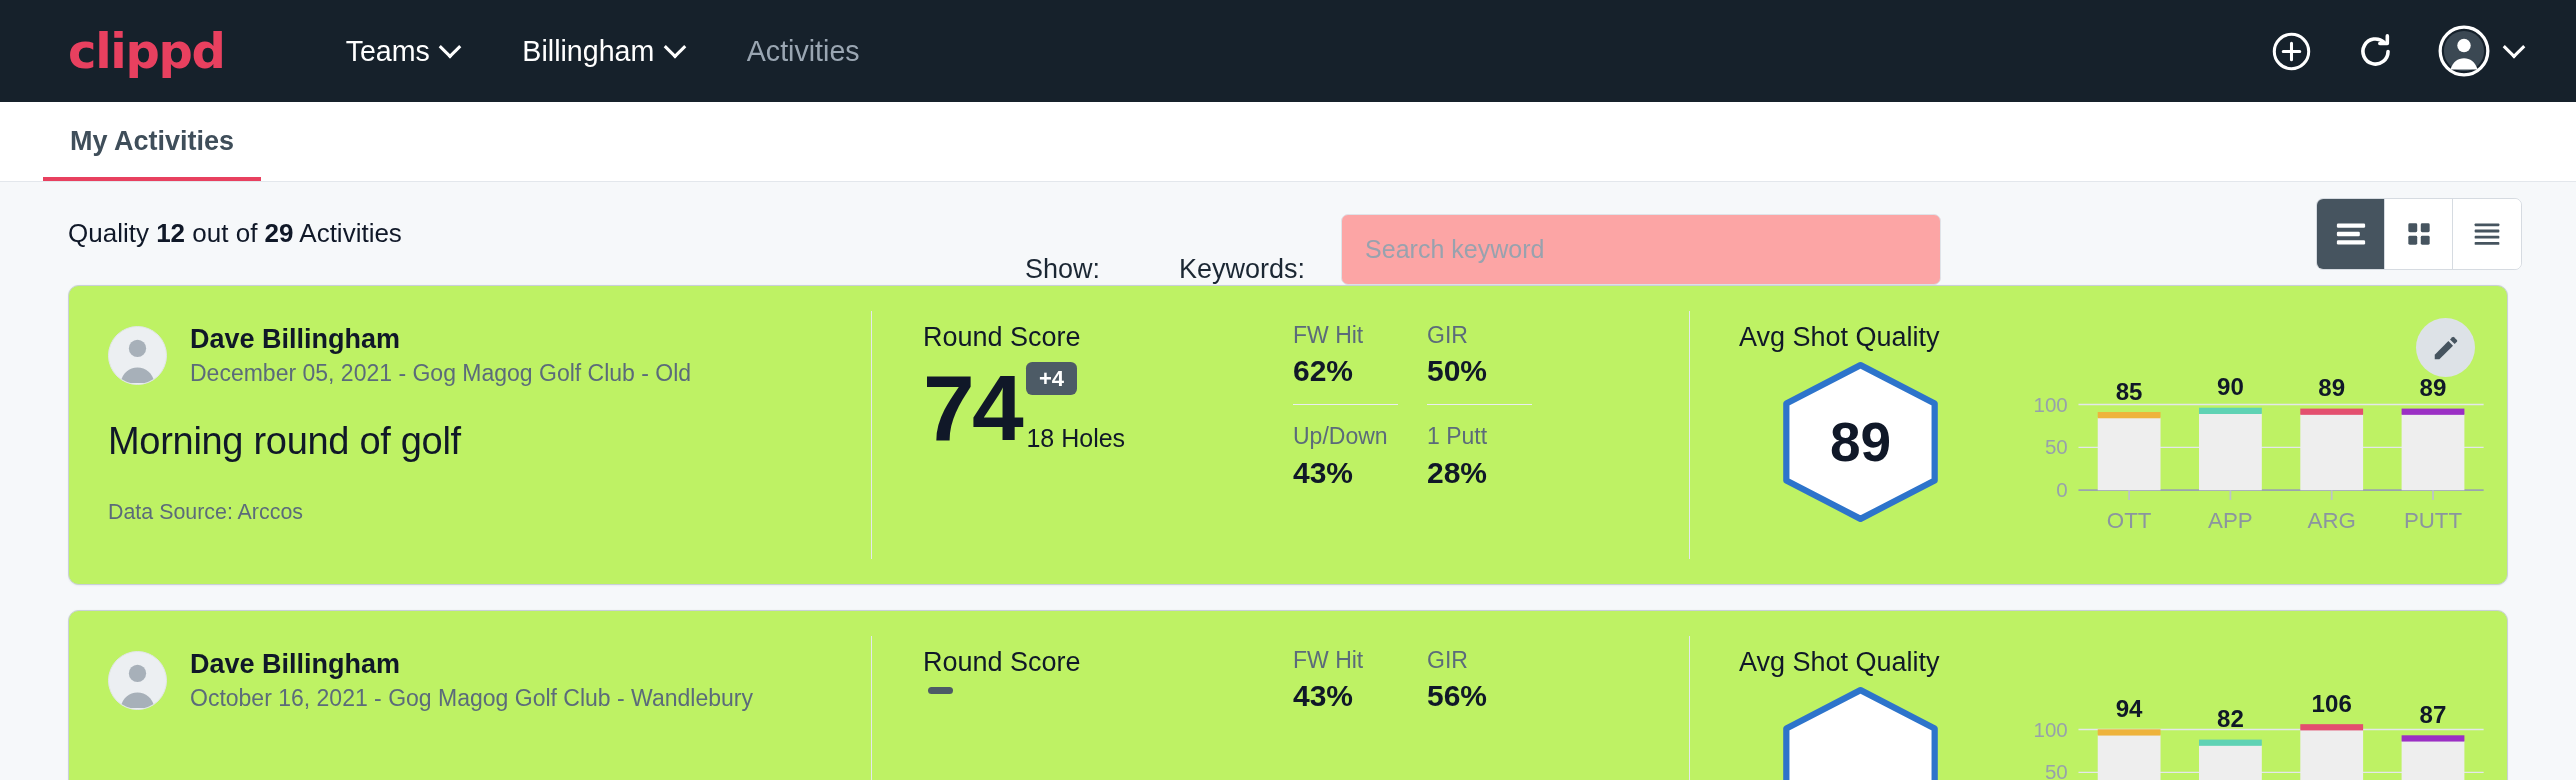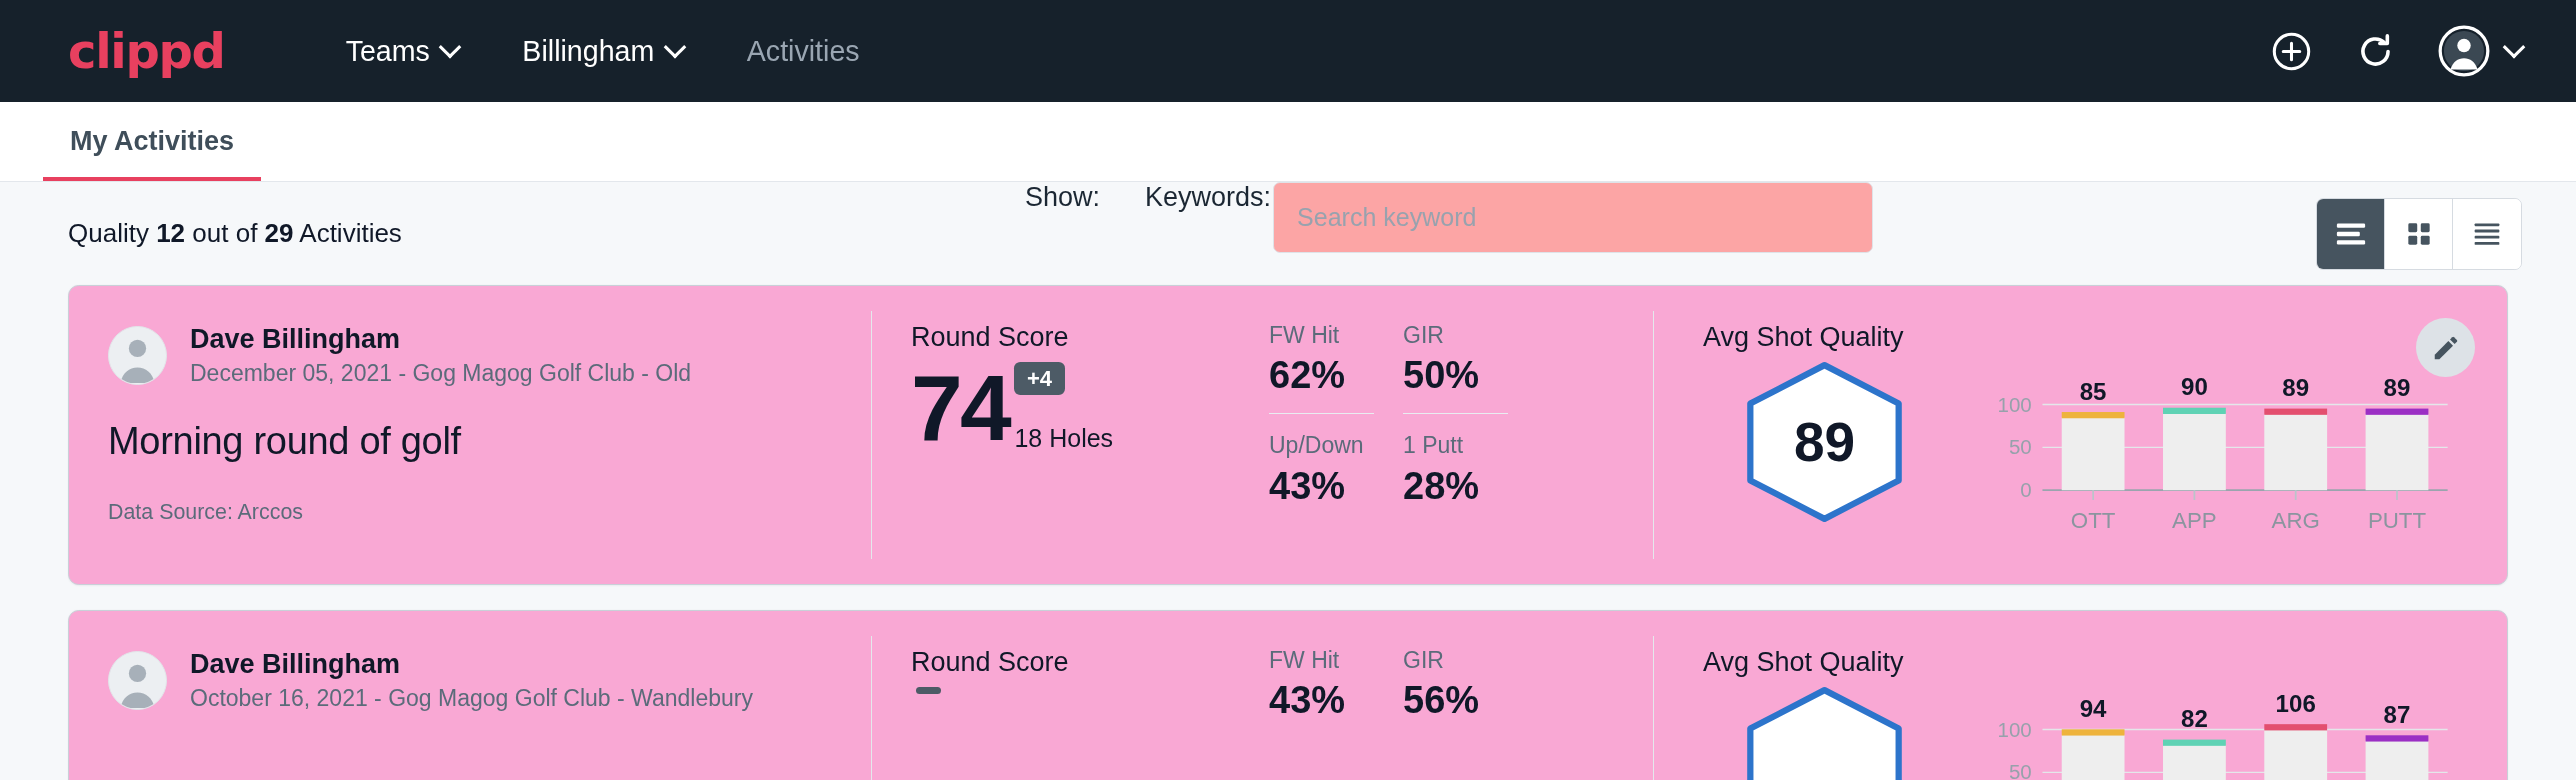--- a/index.html
+++ b/index.html
@@ -75,21 +75,21 @@
     height: 103px;
     display: flex;
     align-items: center;
     padding: 0 54px 0 68px;
     position: relative;
   }
   .viewing { font-size: 26px; color: #101828; }
   .viewing b { font-weight: 700; }
   .filter-mid {
     position: absolute; left: 1025px; top: 0; height: 100%;
-    display: flex; align-items: flex-start; gap: 2px;
+    display: flex; align-items: flex-end; gap: 36px;
   }
   .show-label { font-size: 27px; color: #1b2733; }
   .select {
     width: 400px; height: 70px;
     background: #fff;
     border: 0.9px solid #dfe3e8;
     border-radius: 7.1px;
     display: flex; align-items: center;
     padding: 0 23px;
     font-size: 25px; color: #1b2733;
@@ -129,29 +129,30 @@
     cursor: pointer;
     border-right: 0.9px solid #d6dbe1;
     background: #fff;
   }
   .vt:last-child { border-right: none; }
   .vt.active { background: #46545f; }
 
   
   .cards { padding: 0 68px; }
   .card {
-    background: #f9a8d4;
+    background: #bef264;
     border: 0.9px solid #c9d0d8;
     border-radius: 10.7px;
     height: 300px;
     position: relative;
     margin-bottom: 25px;
     display: flex;
     overflow: hidden;
     box-shadow: 0 0.9px 1.8px rgba(16,24,40,.05);
+    gap: 12px;
   }
   
   .c-left { width: 803px; padding: 37px 39px 0 39px; position: relative; }
   .c-left:after {
     content: ''; position: absolute; right: 0; top: 25px; bottom: 25px;
     width: 0.9px; background: #e4e8ec;
   }
   .who { display: flex; align-items: center; gap: 23px; }
   .av {
     width: 59px; height: 59px; border-radius: 50%;
@@ -175,21 +176,21 @@
     font-size: 22px; font-weight: 700;
     border-radius: 6.2px; padding: 3.6px 12.5px;
     align-self: flex-start;
   }
   .holes { font-size: 25px; color: #101828; padding-bottom: 1.8px; }
 
   
   .c-stats { width: 384px; padding: 36px 0 0 0; display: flex; gap: 0; }
   .stat-col { width: 134px; }
   .stat-lab { font-size: 23px; color: #5b6b7a; }
-  .stat-val { font-size: 38px; font-weight: 700; color: #101828; margin-top: 5.4px; }
+  .stat-val { font-size: 30px; font-weight: 700; color: #101828; margin-top: 5.4px; }
   .stat-sep { height: 0.9px; background: #e9edf1; width: 105px; margin: 16px 0 18px 0; }
 
   
   .c-qual { flex: 1; padding: 36px 0 0 50px; position: relative; }
   .c-qual:before {
     content: ''; position: absolute; left: 0; top: 25px; bottom: 25px;
     width: 0.9px; background: #e4e8ec;
   }
   .qual-body { display: flex; align-items: flex-start; margin-top: 5.4px; }
   .hexwrap { position: relative; width: 179px; height: 168px; margin-left: 32px; }

